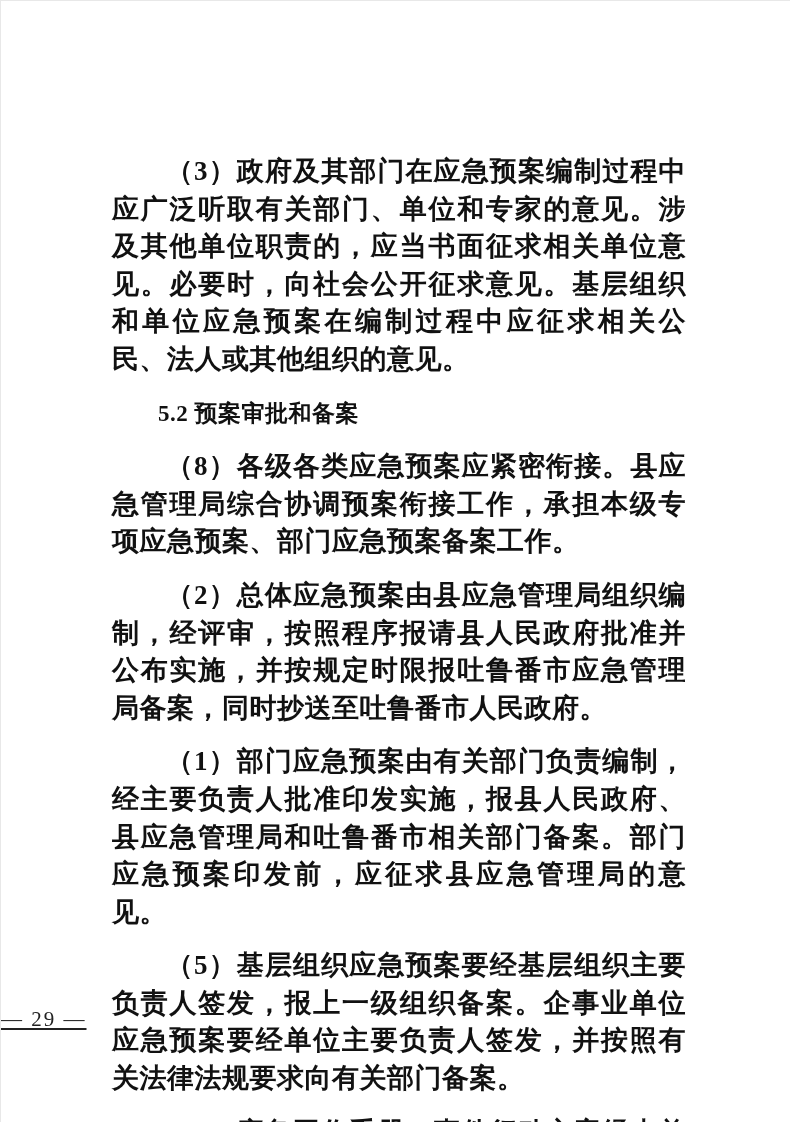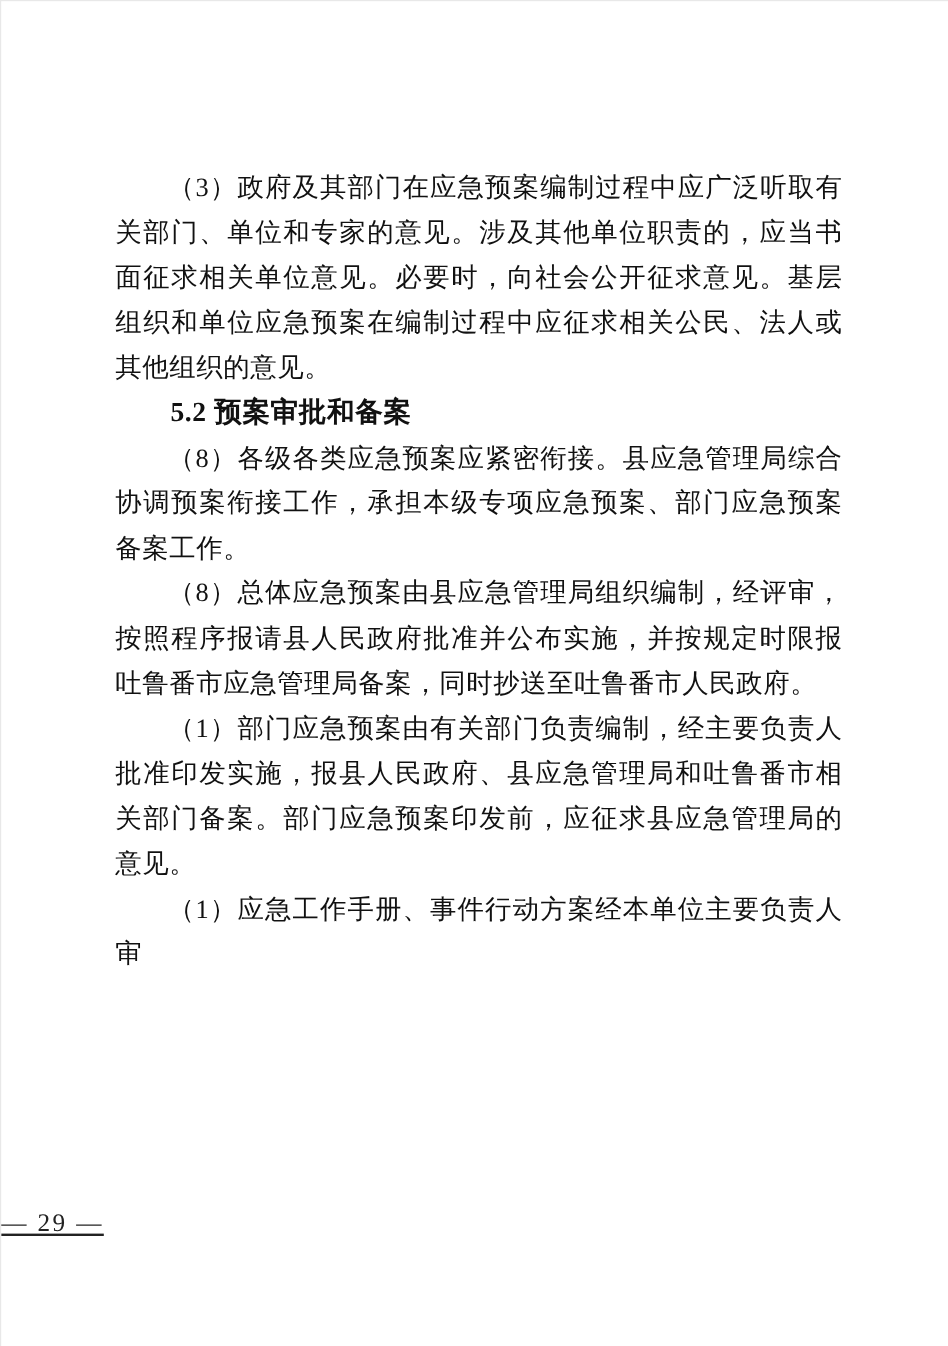--- a/index.html
+++ b/index.html
@@ -19,30 +19,30 @@
     border-left: 1px solid #e8e8e8;
     border-top: 1px solid #e8e8e8;
   }
   .content {
     position: absolute;
     left: 95px;
     top: 136px;
     width: 606px;
   }
   .para {
-    margin: 0;
-    font-size: 22px;
+    margin: 16px;
+    font-size: 27px;
     line-height: 37.6px;
     letter-spacing: 0.5px;
     text-align: justify;
     text-indent: 2em;
-    font-weight: normal;
+    font-weight: bold;
   }
   .heading {
-    margin: 0;
+    margin: 16px;
     font-size: 23px;
     line-height: 37.6px;
     letter-spacing: 0.5px;
     text-indent: 2em;
     font-weight: bold;
     text-align: left;
   }
   .page-number {
     position: absolute;
     top: 1006px;
@@ -56,18 +56,19 @@
   }
 </style>
 </head>
 <body>
 
 <div class="page">
   <div class="content">
     <p class="para">（3）政府及其部门在应急预案编制过程中应广泛听取有关部门、单位和专家的意见。涉及其他单位职责的，应当书面征求相关单位意见。必要时，向社会公开征求意见。基层组织和单位应急预案在编制过程中应征求相关公民、法人或其他组织的意见。</p>
     <h2 class="heading">5.2 预案审批和备案</h2>
     <p class="para">（8）各级各类应急预案应紧密衔接。县应急管理局综合协调预案衔接工作，承担本级专项应急预案、部门应急预案备案工作。</p>
-    <p class="para">（8）总体应急预案由县应急管理局组织编制，经评审，按照程序报请县人民政府批准并公布实施，并按规定时限报吐鲁番市应急管理局备案，同时抄送至吐鲁番市人民政府。</p>
+    <p class="para">（2）总体应急预案由县应急管理局组织编制，经评审，按照程序报请县人民政府批准并公布实施，并按规定时限报吐鲁番市应急管理局备案，同时抄送至吐鲁番市人民政府。</p>
     <p class="para">（1）部门应急预案由有关部门负责编制，经主要负责人批准印发实施，报县人民政府、县应急管理局和吐鲁番市相关部门备案。部门应急预案印发前，应征求县应急管理局的意见。</p>
+    <p class="para">（5）基层组织应急预案要经基层组织主要负责人签发，报上一级组织备案。企事业单位应急预案要经单位主要负责人签发，并按照有关法律法规要求向有关部门备案。</p>
     <p class="para">（1）应急工作手册、事件行动方案经本单位主要负责人审</p>
   </div>
   <div class="page-number">— 29 —</div>
 </div>
 
 </body></html>

